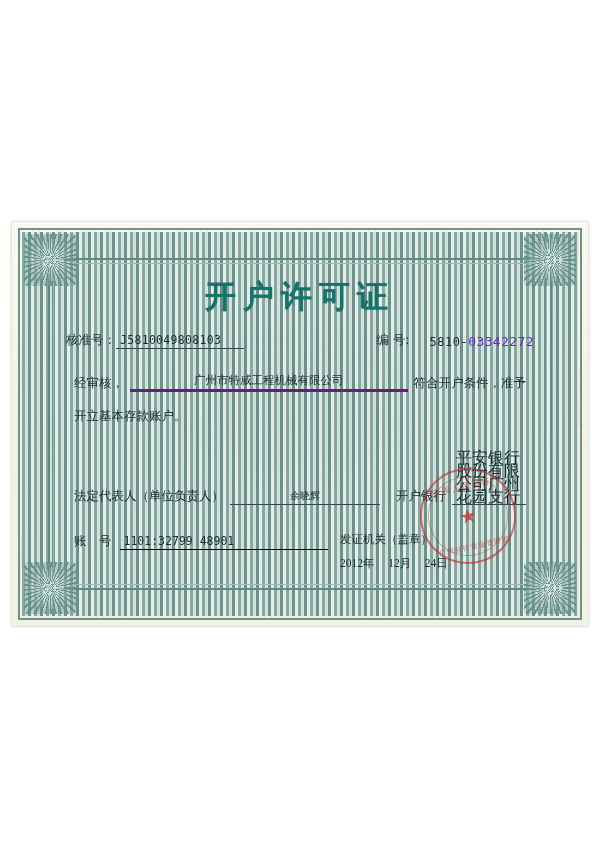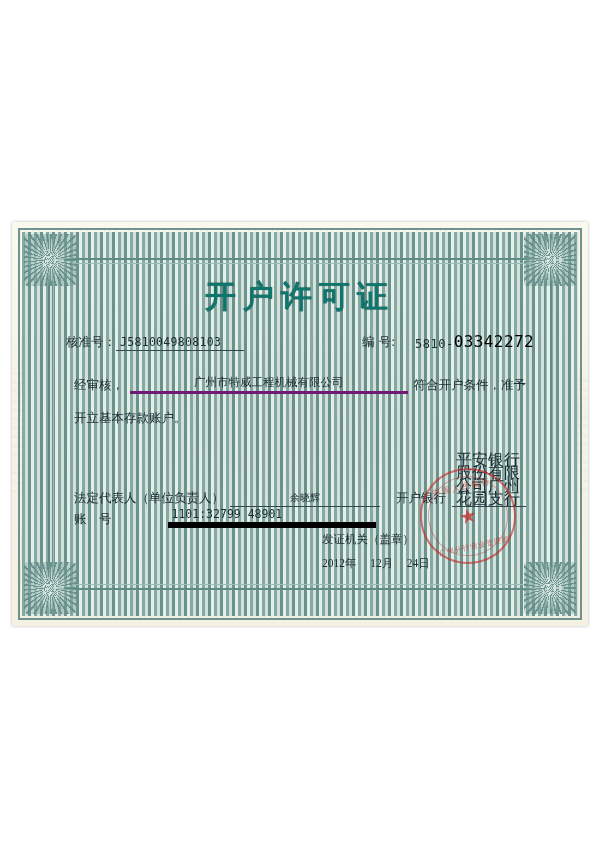--- a/index.html
+++ b/index.html
@@ -149,23 +149,23 @@
     font-family: "DejaVu Sans Mono", monospace;
     font-size: 11.5px;
     letter-spacing: .3px;
   }
   .val-plain {
     font-family: "DejaVu Sans Mono", monospace;
     font-size: 12px;
     letter-spacing: .5px;
   }
   .red-num {
-    color: #000000;
+    color: #6d28d9;
     font-family: "DejaVu Sans Mono", monospace;
-    font-size: 16px;
+    font-size: 13px;
     letter-spacing: .4px;
   }
 
   .row-main {
     margin-top: 24px;
     padding: 0 14px;
     align-items: flex-end;
   }
   .fill-line {
     flex: 1;
@@ -202,36 +202,36 @@
     font-size: 11px;
     line-height: 13px;
     position: relative;
   }
   .bank-line .bank-text {
     display: block;
     font-size: 16px;
   }
 
   .row-account {
+    margin-top: 28px;
     padding: 0 14px;
     align-items: flex-end;
-    gap: 48px;
   }
   .account-line {
-    border-bottom: 6px solid #000000;
+    border-bottom: 1px solid #000000;
     width: 200px;
     padding: 0 4px 1px 4px;
     margin-left: 8px;
     font-family: "DejaVu Sans Mono", monospace;
     font-size: 11.5px;
   }
 
   .issuer-block {
     position: absolute;
-    right: 18px;
+    right: 0;
     bottom: 4px;
     width: 200px;
     text-align: left;
     font-size: 11.5px;
     line-height: 22px;
   }
   .issuer-row { white-space: nowrap; }
   .date-row { margin-top: 2px; font-size: 11.5px; }
   .date-seg { font-family: Liberation Serif, serif; }
 

